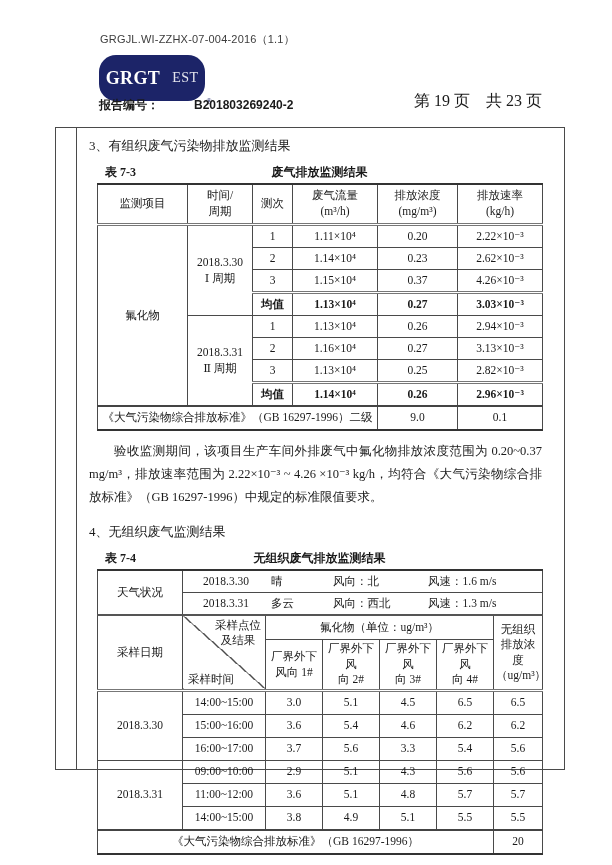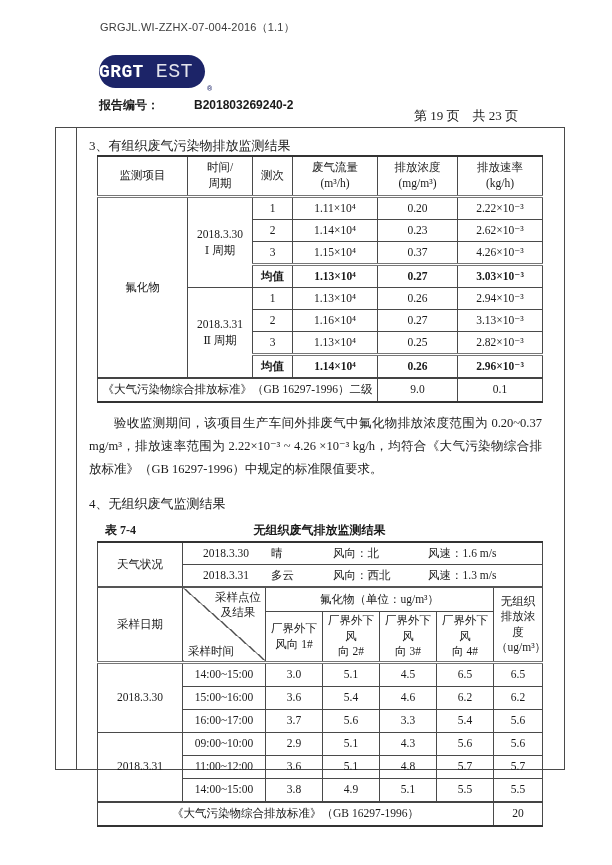--- a/index.html
+++ b/index.html
@@ -3,36 +3,36 @@
 <meta charset="utf-8">
 <style>
   html,body { margin:0; padding:0; background:#ffffff; }
   .page {
     position:relative; width:612px; height:865px; background:#fff;
     font-family:"Liberation Serif","DejaVu Serif",serif; color:#1a1a1a;
     overflow:hidden;
   }
   
   .doc-code {
-    position:absolute; left:100px; top:20px; font-size:11px; color:#3c3c3c;
+    position:absolute; left:100px; top:32px; font-size:11px; color:#3c3c3c;
     font-family:"Liberation Sans","DejaVu Sans",sans-serif; letter-spacing:.2px;
   }
   .logo {
-    position:absolute; left:99px; top:55px; width:106px; height:33px;
+    position:absolute; left:99px; top:55px; width:106px; height:46px;
     background:#1c2468; border-radius:17px;
-    display:flex; align-items:center; 
-    font-family:Liberation Mono, monospace;
+    display:flex; align-items:center; justify-content:center;
+    font-family:Liberation Serif, serif;
   }
   .logo-bold { color:#ffffff; font-weight:bold; font-size:18px; letter-spacing:.4px; }
-  .logo-light { color:#ffffff; font-weight:normal; font-size:20px; letter-spacing:.4px; opacity:.88;margin-left:12px; }
+  .logo-light { color:#ffffff; font-weight:normal; font-size:14px; letter-spacing:.4px; opacity:.88;margin-left:12px; }
   .logo-reg { position:absolute; right:-7px; bottom:-5px; font-size:8px; color:#1c2468; }
   .report-line { position:absolute; left:99px; top:97px; font-size:12px; }
   .report-label { font-weight:bold; }
   .report-no { font-weight:bold; font-family:Liberation Sans, sans-serif; font-size:12px;padding-left:35px; }
-  .page-info { position:absolute; left:414px; top:107px; font-size:13px; }
+  .page-info { position:absolute; left:414px; top:91px; font-size:16px; }
 
   
   .frame { position:absolute; left:55px; top:127px; width:508px; height:641px; border:1px solid #4a4a4a; }
   .margin-line { position:absolute; left:20px; top:0; height:100%; border-left:1px solid #4a4a4a; }
   .content { position:absolute; left:21px; top:0; width:487px; height:100%; padding:9px 0 0 12px; box-sizing:border-box; }
 
   .sec-title { font-size:13px; margin:0; }
   .sec-title.s4 { margin-top:2px; }
 
   .tbl-caption { position:relative; width:445px; margin:9px 0 2px 8px; height:17px; font-size:12px; }
@@ -97,20 +97,24 @@
   </div>
 
   <div class="page-info">第 19 页　共 23 页</div>
 
   <div class="frame">
     <div class="margin-line"></div>
     <div class="content">
 
       <div class="sec-title">3、有组织废气污染物排放监测结果</div>
 
+      <div class="tbl-caption">
+        <span class="lbl">表 7-3</span>
+        <span class="ttl">废气排放监测结果</span>
+      </div>
 
       <table class="t73">
         <colgroup>
             <col style="width:90px">
             <col style="width:65px">
             <col style="width:40px">
             <col style="width:85px">
             <col style="width:80px">
             <col style="width:85px">
           </colgroup>

